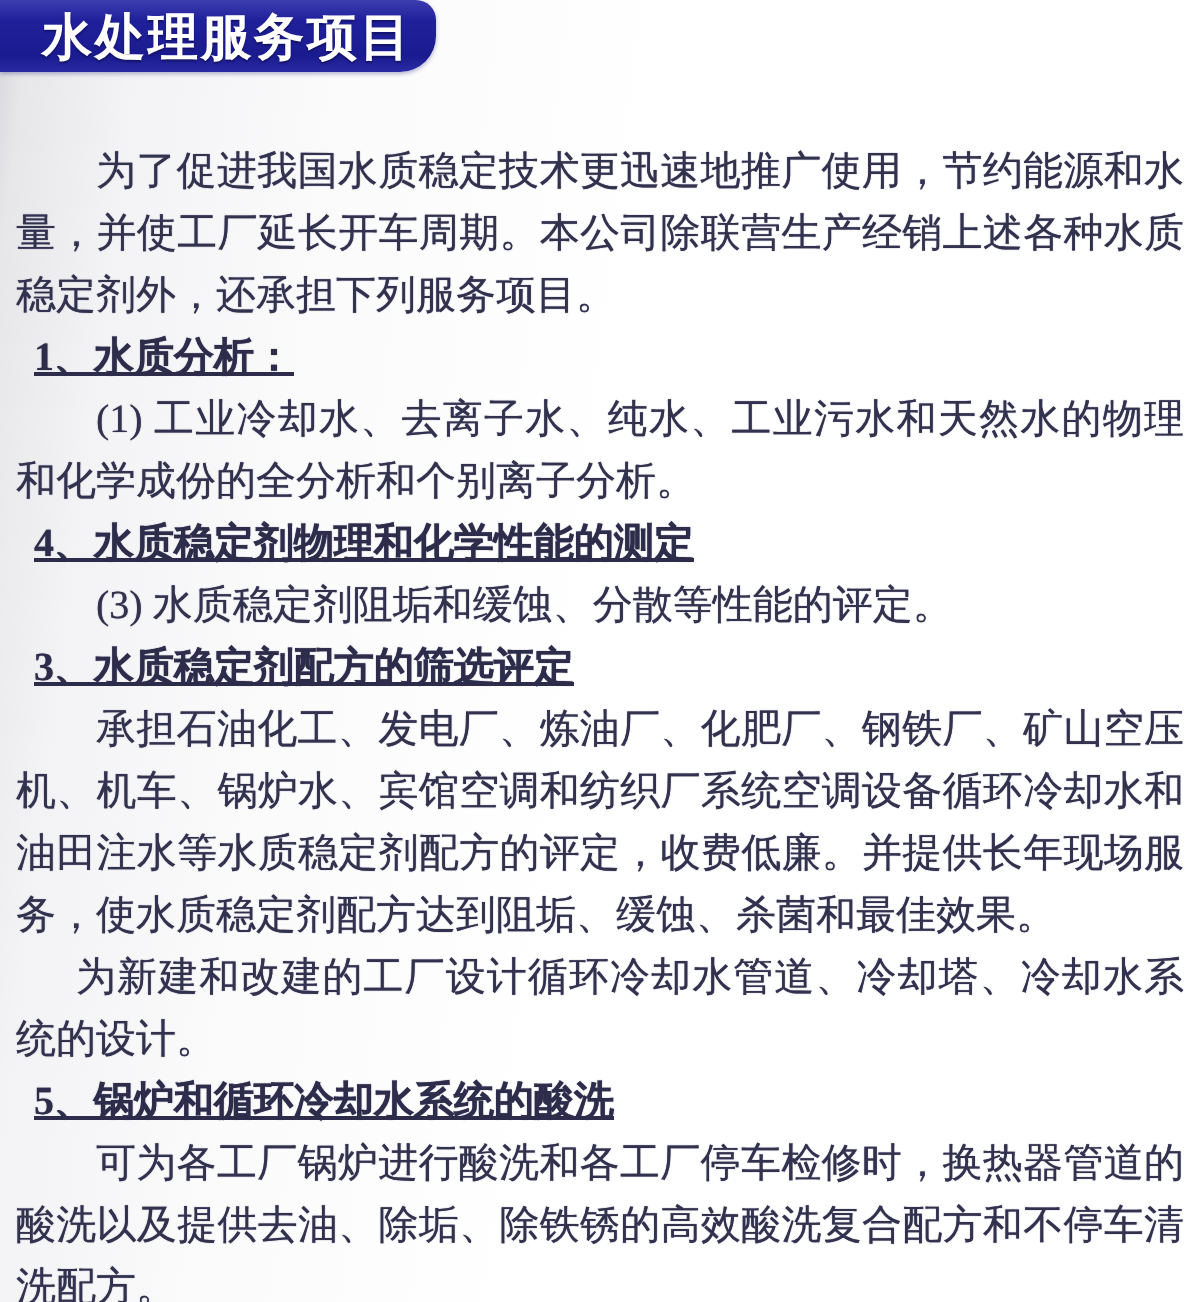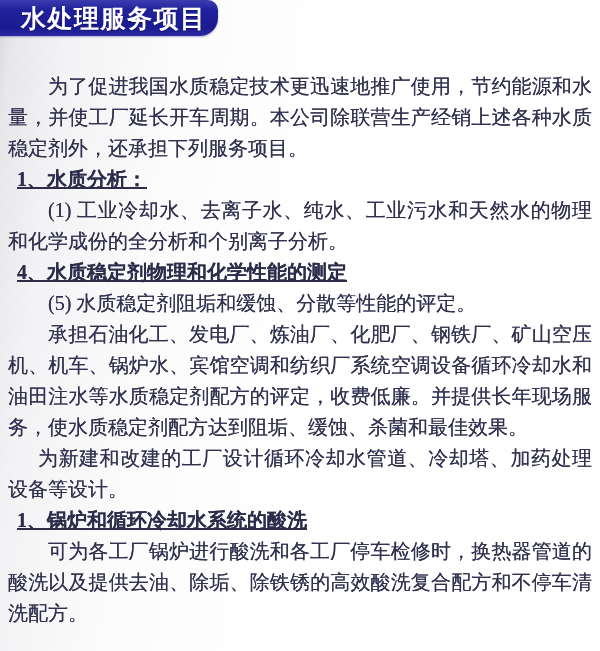--- a/index.html
+++ b/index.html
@@ -83,23 +83,24 @@
   </div>
 
   <div class="content">
 
     <p class="para">为了促进我国水质稳定技术更迅速地推广使用，节约能源和水量，并使工厂延长开车周期。本公司除联营生产经销上述各种水质稳定剂外，还承担下列服务项目。</p>
 
     <p class="heading">1、水质分析：</p>
     <p class="para">(1) 工业冷却水、去离子水、纯水、工业污水和天然水的物理和化学成份的全分析和个别离子分析。</p>
 
     <p class="heading">4、水质稳定剂物理和化学性能的测定</p>
-    <p class="para">(5) 水质稳定剂阻垢和缓蚀、分散等性能的评定。</p>
+    <p class="para">(3) 水质稳定剂阻垢和缓蚀、分散等性能的评定。</p>
 
+    <p class="heading">3、水质稳定剂配方的筛选评定</p>
     <p class="para">承担石油化工、发电厂、炼油厂、化肥厂、钢铁厂、矿山空压机、机车、锅炉水、宾馆空调和纺织厂系统空调设备循环冷却水和油田注水等水质稳定剂配方的评定，收费低廉。并提供长年现场服务，使水质稳定剂配方达到阻垢、缓蚀、杀菌和最佳效果。</p>
 
-    <p class="para indent-md">为新建和改建的工厂设计循环冷却水管道、冷却塔、加药处理设备等设计。</p>
+    <p class="para indent-md">为新建和改建的工厂设计循环冷却水管道、冷却塔、冷却水系统的设计。</p>
 
-    <p class="heading">1、锅炉和循环冷却水系统的酸洗</p>
+    <p class="heading">5、锅炉和循环冷却水系统的酸洗</p>
     <p class="para">可为各工厂锅炉进行酸洗和各工厂停车检修时，换热器管道的酸洗以及提供去油、除垢、除铁锈的高效酸洗复合配方和不停车清洗配方。</p>
 
   </div>
 </div>
 
 </body></html>

